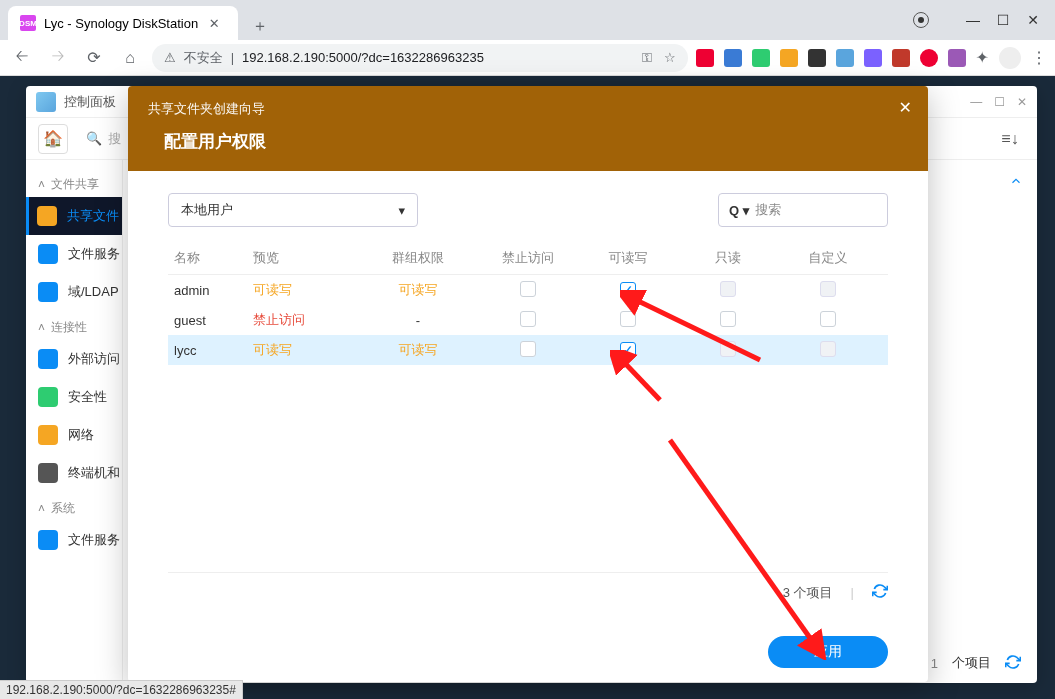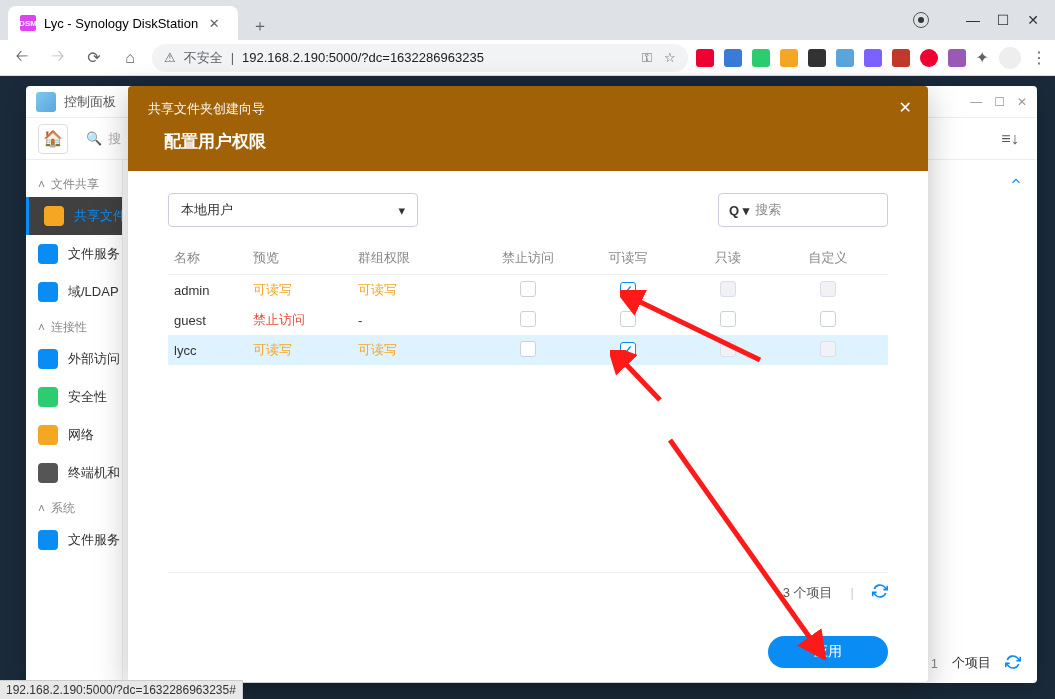--- a/index.html
+++ b/index.html
@@ -33,42 +33,42 @@
 .dsm-toolbar { height: 42px; display: flex; align-items: center; padding: 0 12px; gap: 10px; border-bottom: 1px solid #eee; }
 .home-square { width: 30px; height: 30px; border: 1px solid #ddd; border-radius: 4px; display: flex; align-items: center; justify-content: center; color: #555; }
 .dsm-search { flex: 1; height: 30px; display: flex; align-items: center; gap: 6px; color: #aaa; font-size: 13px; padding: 0 8px; }
 .collapse-toggle { width: 30px; height: 30px; display: flex; align-items: center; justify-content: center; color: #555; }
 .chev-up { width: 14px; height: 14px; color: #0a8cf5; }
 
 .dsm-body { flex: 1; display: flex; position: relative; }
 .sidebar { width: 97px; border-right: 1px solid #eee; padding: 8px 0; font-size: 13px; overflow: hidden; }
 .sidebar-section { color: #888; padding: 8px 12px 4px; font-size: 12px; display: flex; align-items: center; gap: 6px; }
 .sidebar-item { height: 38px; display: flex; align-items: center; padding: 0 12px; gap: 10px; color: #333; cursor: pointer; white-space: nowrap; overflow: hidden; }
-.sidebar-item.active { background: #404040; color: #0a8cf5; font-weight: 500; border-left: 3px solid #0a8cf5; padding-left: 15px; }
+.sidebar-item.active { background: #0f172a; color: #0a8cf5; font-weight: 500; border-left: 3px solid #0a8cf5; padding-left: 8px; }
 .sb-icon { width: 20px; height: 20px; border-radius: 4px; flex-shrink: 0; display:flex; align-items:center; justify-content:center; }
 
 .footer-bar { position: absolute; bottom: 0; right: 0; height: 40px; display: flex; align-items: center; gap: 14px; padding: 0 16px; font-size: 13px; color: #333; }
 
 
 .modal-overlay { position: absolute; top: 86px; left: 128px; width: 800px; height: 596px; background: #fff; border-radius: 4px; box-shadow: 0 8px 32px rgba(0,0,0,0.25); display: flex; flex-direction: column; overflow: hidden; z-index: 10; }
 .modal-header { background: #a16207; color: #fff; padding: 14px 20px 18px; position: relative; }
 .modal-title1 { font-size: 13px; opacity: 0.95; }
 .modal-title2 { font-size: 17px; font-weight: 600; margin-top: 12px; margin-left: 16px; }
 .modal-close { position: absolute; top: 12px; right: 16px; color: #fff; cursor: pointer; font-size: 16px; }
 .modal-body { flex: 1; padding: 22px 40px 10px; display: flex; flex-direction: column; }
 .modal-controls { display: flex; gap: 20px; margin-bottom: 14px; }
 .dropdown { width: 250px; height: 34px; border: 1px solid #ccd; border-radius: 4px; display: flex; align-items: center; padding: 0 12px; font-size: 13px; color: #333; justify-content: space-between; }
 .modal-search { margin-left: auto; width: 170px; height: 34px; border: 1px solid #ccd; border-radius: 4px; display: flex; align-items: center; padding: 0 10px; gap: 6px; font-size: 13px; color: #888; }
 .perm-table { width: 100%; font-size: 13px; }
 .perm-header { display: flex; height: 34px; align-items: center; color: #888; border-bottom: 1px solid #eee; }
 .perm-row { display: flex; height: 30px; align-items: center; color: #333; }
 .perm-row.selected { background: #def2ff; }
 .col-name { width: 85px; padding-left: 6px; }
 .col-preview { width: 105px; }
-.col-group { width: 120px; }
+.col-group { width: 120px; text-align: center; }
 .col-deny, .col-rw, .col-ro, .col-custom { width: 100px; text-align: center; }
 .preview-rw { color: #f5a623; }
 .preview-deny { color: #e74c3c; }
 .checkbox { width: 16px; height: 16px; border: 1px solid #ccd2d9; border-radius: 3px; display: inline-flex; align-items: center; justify-content: center; background: #fff; }
 .checkbox.checked { border-color: #0a8cf5; }
 .checkbox.disabled { background: #f0f2f5; border-color: #dde; }
 .checkmark { color: #0a8cf5; font-size: 12px; font-weight: bold; }
 .table-footer { margin-top: auto; padding: 10px 0; display: flex; justify-content: flex-end; align-items: center; gap: 18px; font-size: 13px; color: #555; border-top: 1px solid #eee; }
 .modal-footer { height: 60px; display: flex; align-items: center; justify-content: flex-end; padding: 0 40px; }
 .apply-btn { background: #0a8cf5; color: #fff; border: none; border-radius: 16px; height: 32px; width: 120px; font-size: 14px; cursor: pointer; }

